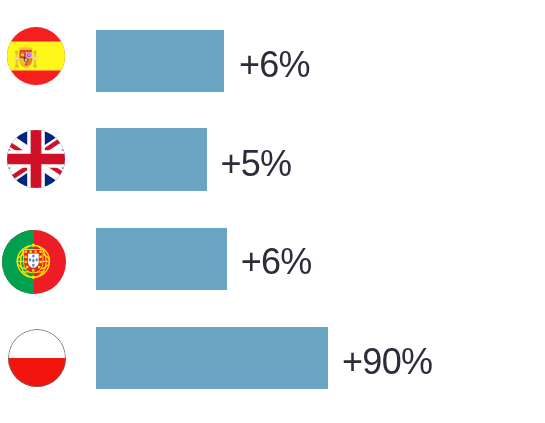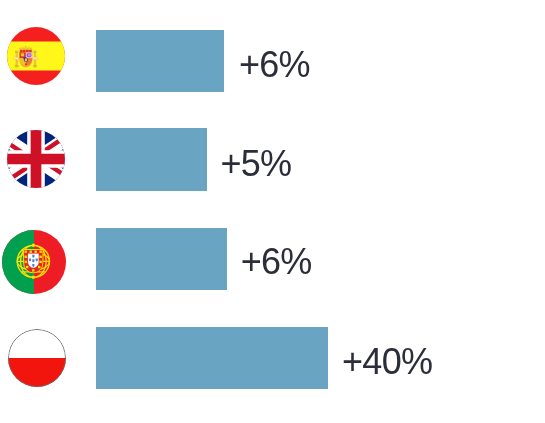--- a/index.html
+++ b/index.html
@@ -171,15 +171,15 @@
   <div class="lbl" style="left:240.7px;top:241.4px">+6%</div>
 
   <div class="flag" style="left:7.5px;top:329.4px;width:58px;height:58px">
     <svg viewBox="0 0 100 100" xmlns="http://www.w3.org/2000/svg">
       <rect x="0" y="0" width="100" height="50" fill="#ffffff"></rect>
       <rect x="0" y="50" width="100" height="50" fill="#f1150d"></rect>
       <circle cx="50" cy="50" r="49.2" fill="none" stroke="#6b6b6b" stroke-width="1.6"></circle>
     </svg>
   </div>
   <div class="bar" style="top:326.5px;width:231.5px;height:62.7px"></div>
-  <div class="lbl" style="left:342px;top:340.6px">+40%</div>
+  <div class="lbl" style="left:342px;top:340.6px">+90%</div>
 
 </div>
 
 </body></html>

